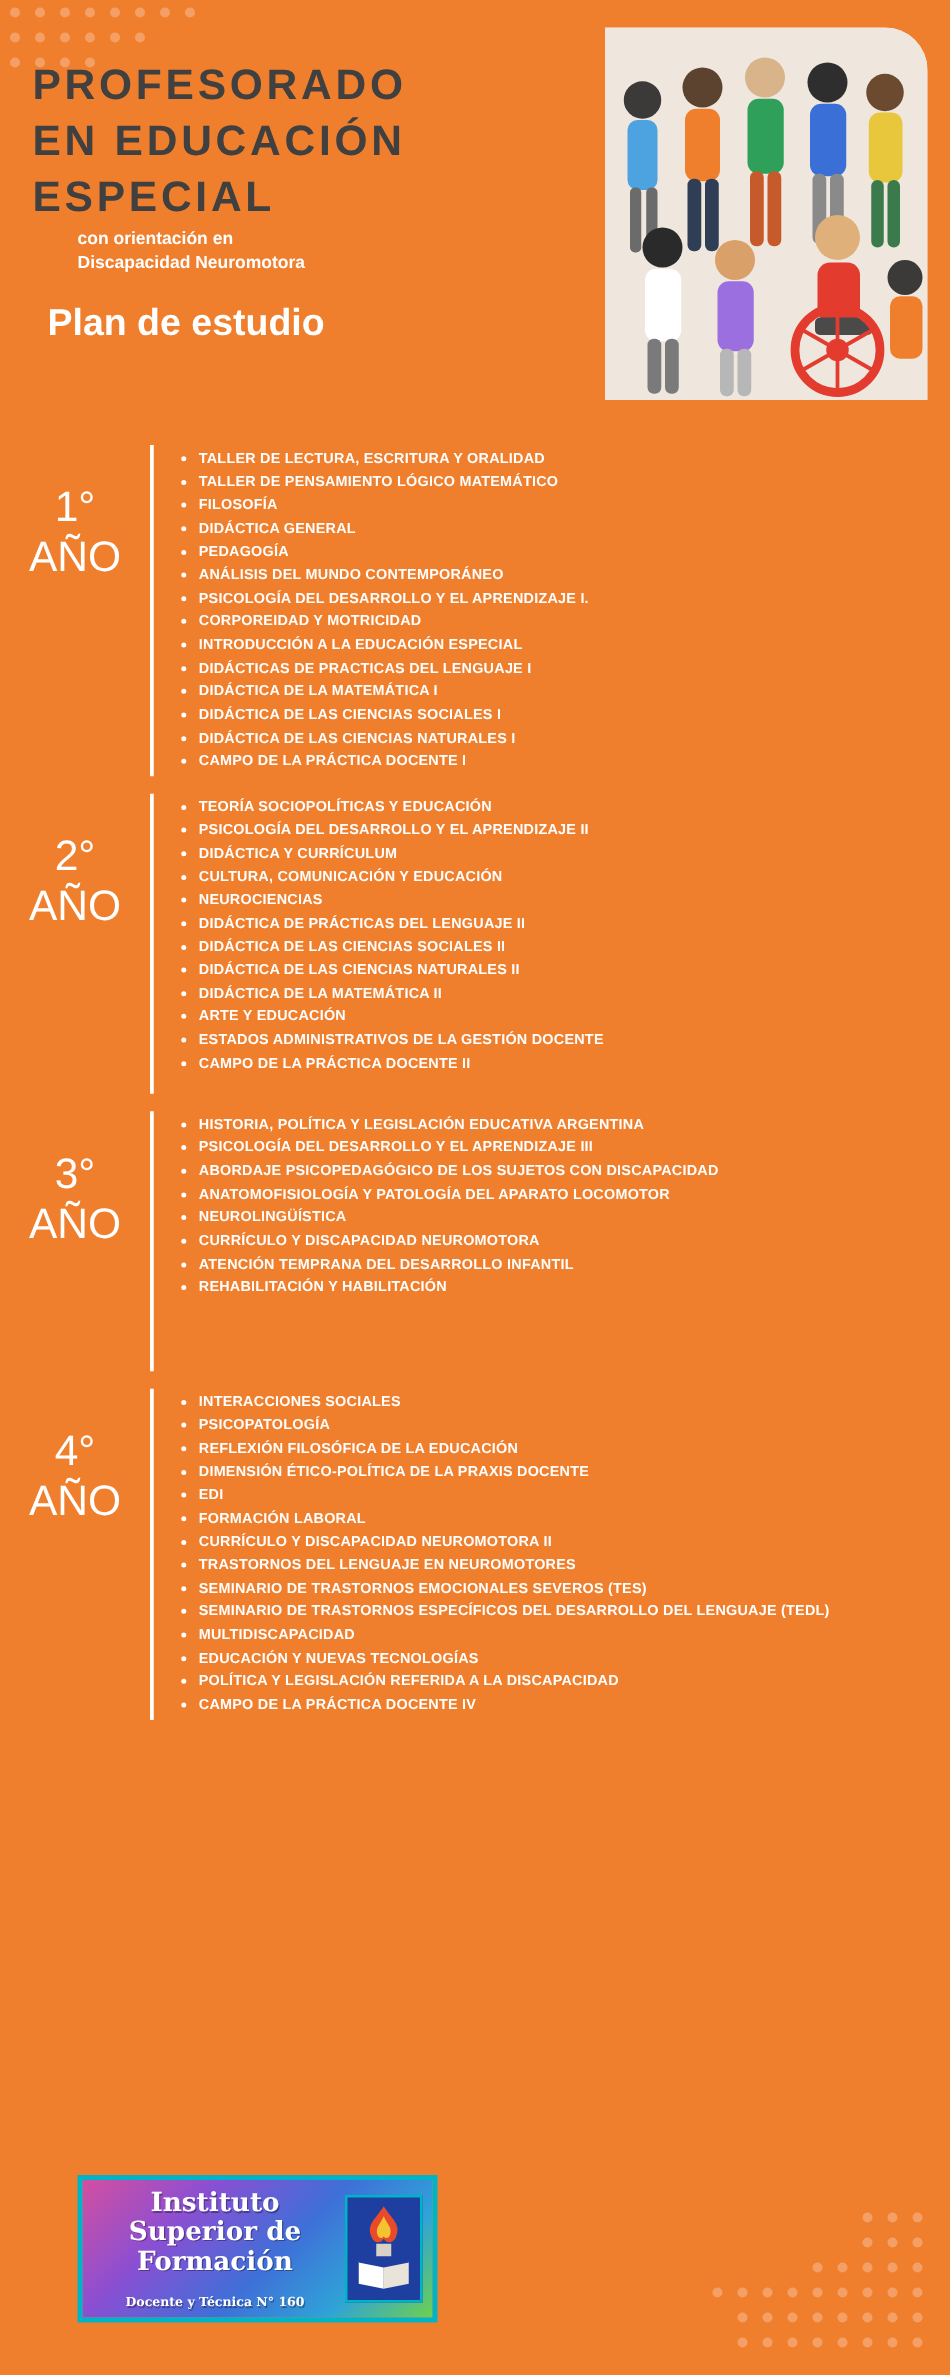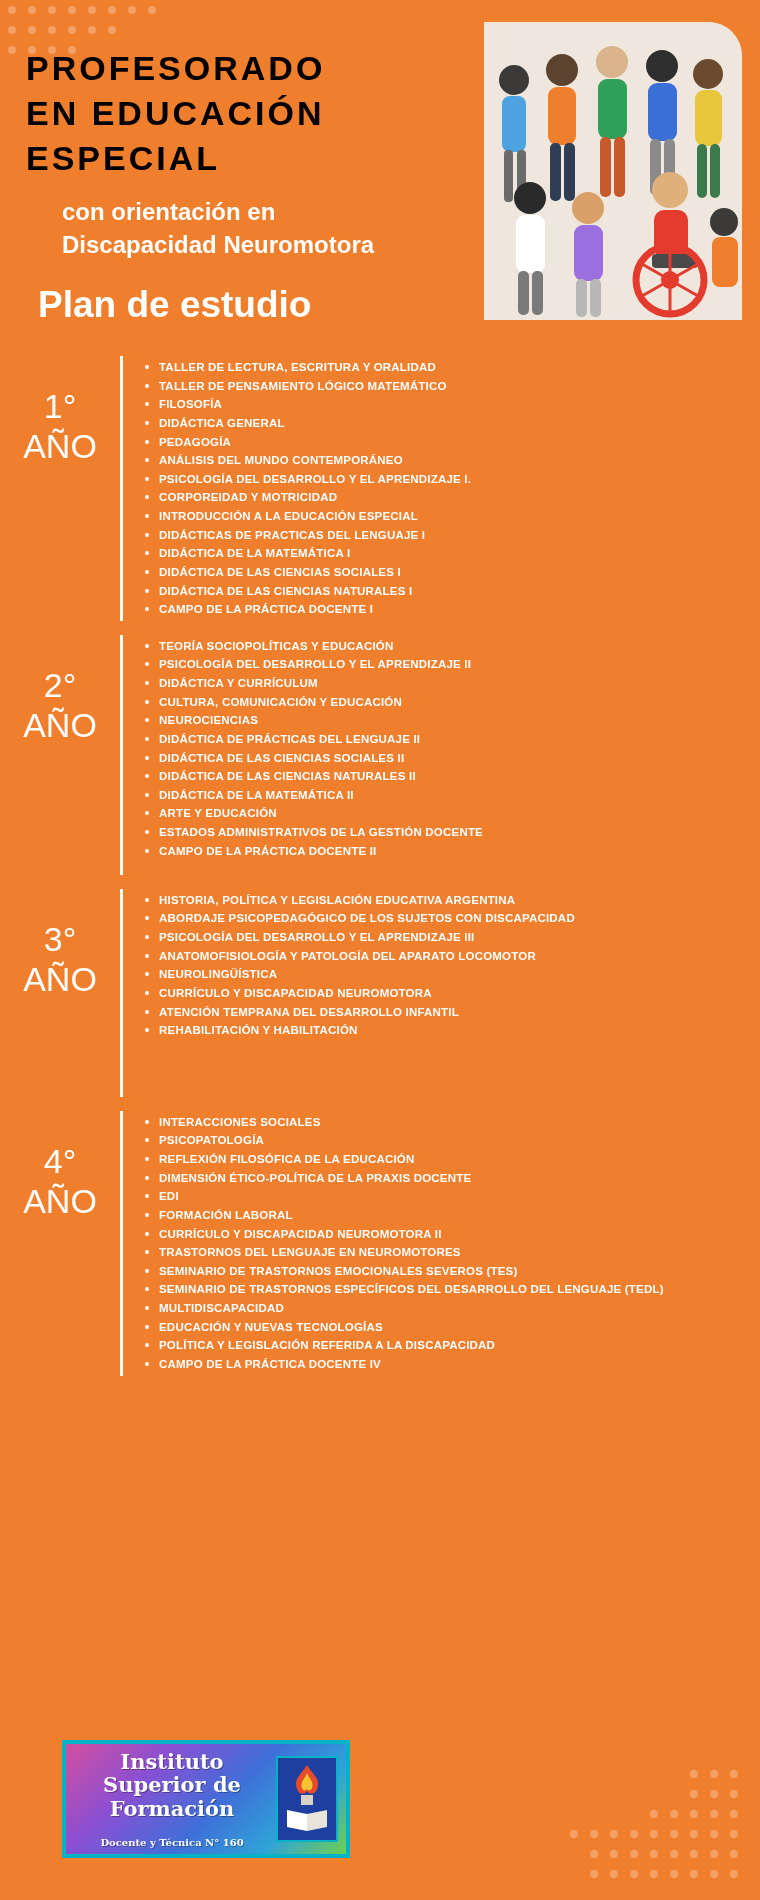--- a/index.html
+++ b/index.html
@@ -42,40 +42,39 @@
   }
   .dot.hide { visibility: hidden; }
 
   
   .header {
     position: absolute;
     top: 46px; left: 26px;
     width: 420px;
   }
   .title {
-    color: #000000;
+    color: #404040;
     font-size: 34px;
     font-weight: bold;
     letter-spacing: 3px;
     line-height: 1.32;
     text-transform: uppercase;
   }
   .subtitle {
-    margin-top: 14px;
     margin-left: 36px;
     color: #ffffff;
-    font-size: 24px;
+    font-size: 14px;
     font-weight: bold;
     line-height: 1.4;
   }
   .plan {
     margin-top: 22px;
     margin-left: 12px;
     color: #ffffff;
-    font-size: 37px;
+    font-size: 30px;
     font-weight: bold;
   }
 
   
   .photo {
     position: absolute;
     top: 22px; right: 18px;
     width: 258px; height: 298px;
     border-top-right-radius: 34px;
     background: #efe9e2;
@@ -343,22 +342,22 @@
         </ul>
       </div>
       <div class="year-row h3">
         <div class="year-label">
           <span class="num">3°</span>
           <span class="word">AÑO</span>
         </div>
         <div class="rule"></div>
         <ul class="subjects">
           <li>HISTORIA, POLÍTICA Y LEGISLACIÓN EDUCATIVA ARGENTINA</li>
+          <li>PSICOLOGÍA DEL DESARROLLO Y EL APRENDIZAJE III</li>
           <li>ABORDAJE PSICOPEDAGÓGICO DE LOS SUJETOS CON DISCAPACIDAD</li>
-          <li>PSICOLOGÍA DEL DESARROLLO Y EL APRENDIZAJE III</li>
           <li>ANATOMOFISIOLOGÍA Y PATOLOGÍA DEL APARATO LOCOMOTOR</li>
           <li>NEUROLINGÜÍSTICA</li>
           <li>CURRÍCULO Y DISCAPACIDAD NEUROMOTORA</li>
           <li>ATENCIÓN TEMPRANA DEL DESARROLLO INFANTIL</li>
           <li>REHABILITACIÓN Y HABILITACIÓN</li>
         </ul>
       </div>
       <div class="year-row h4">
         <div class="year-label">
           <span class="num">4°</span>

